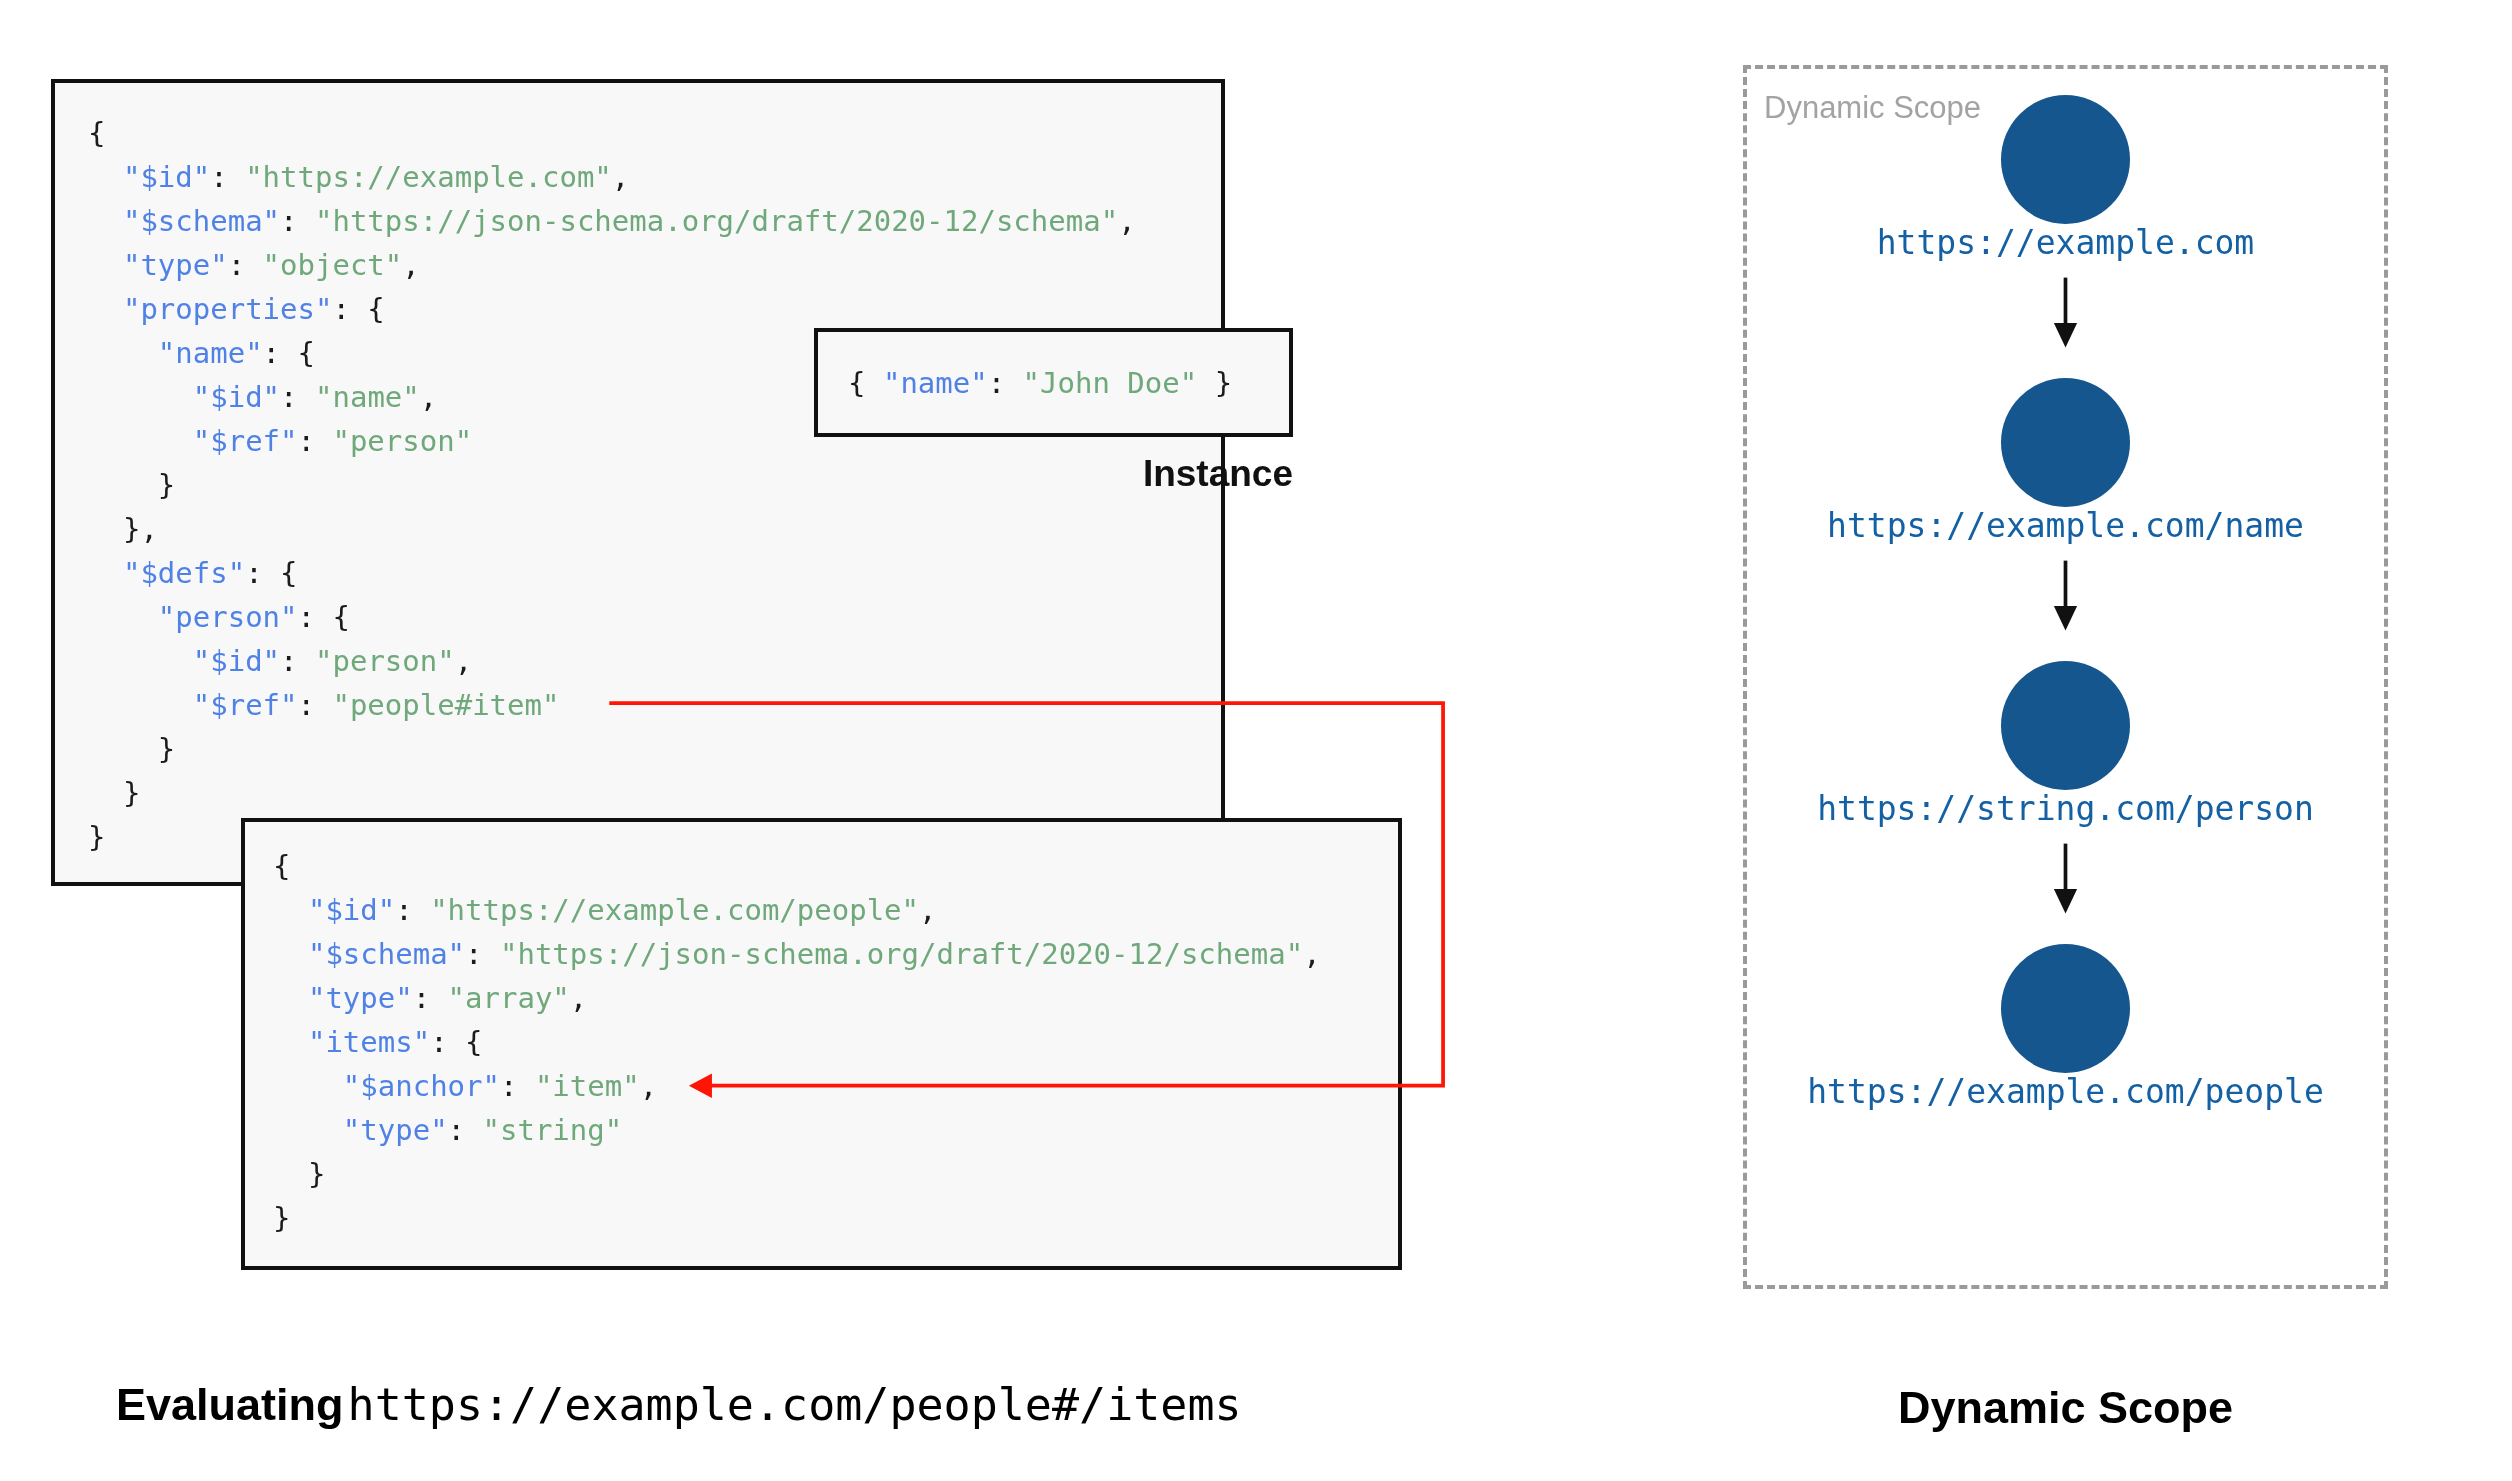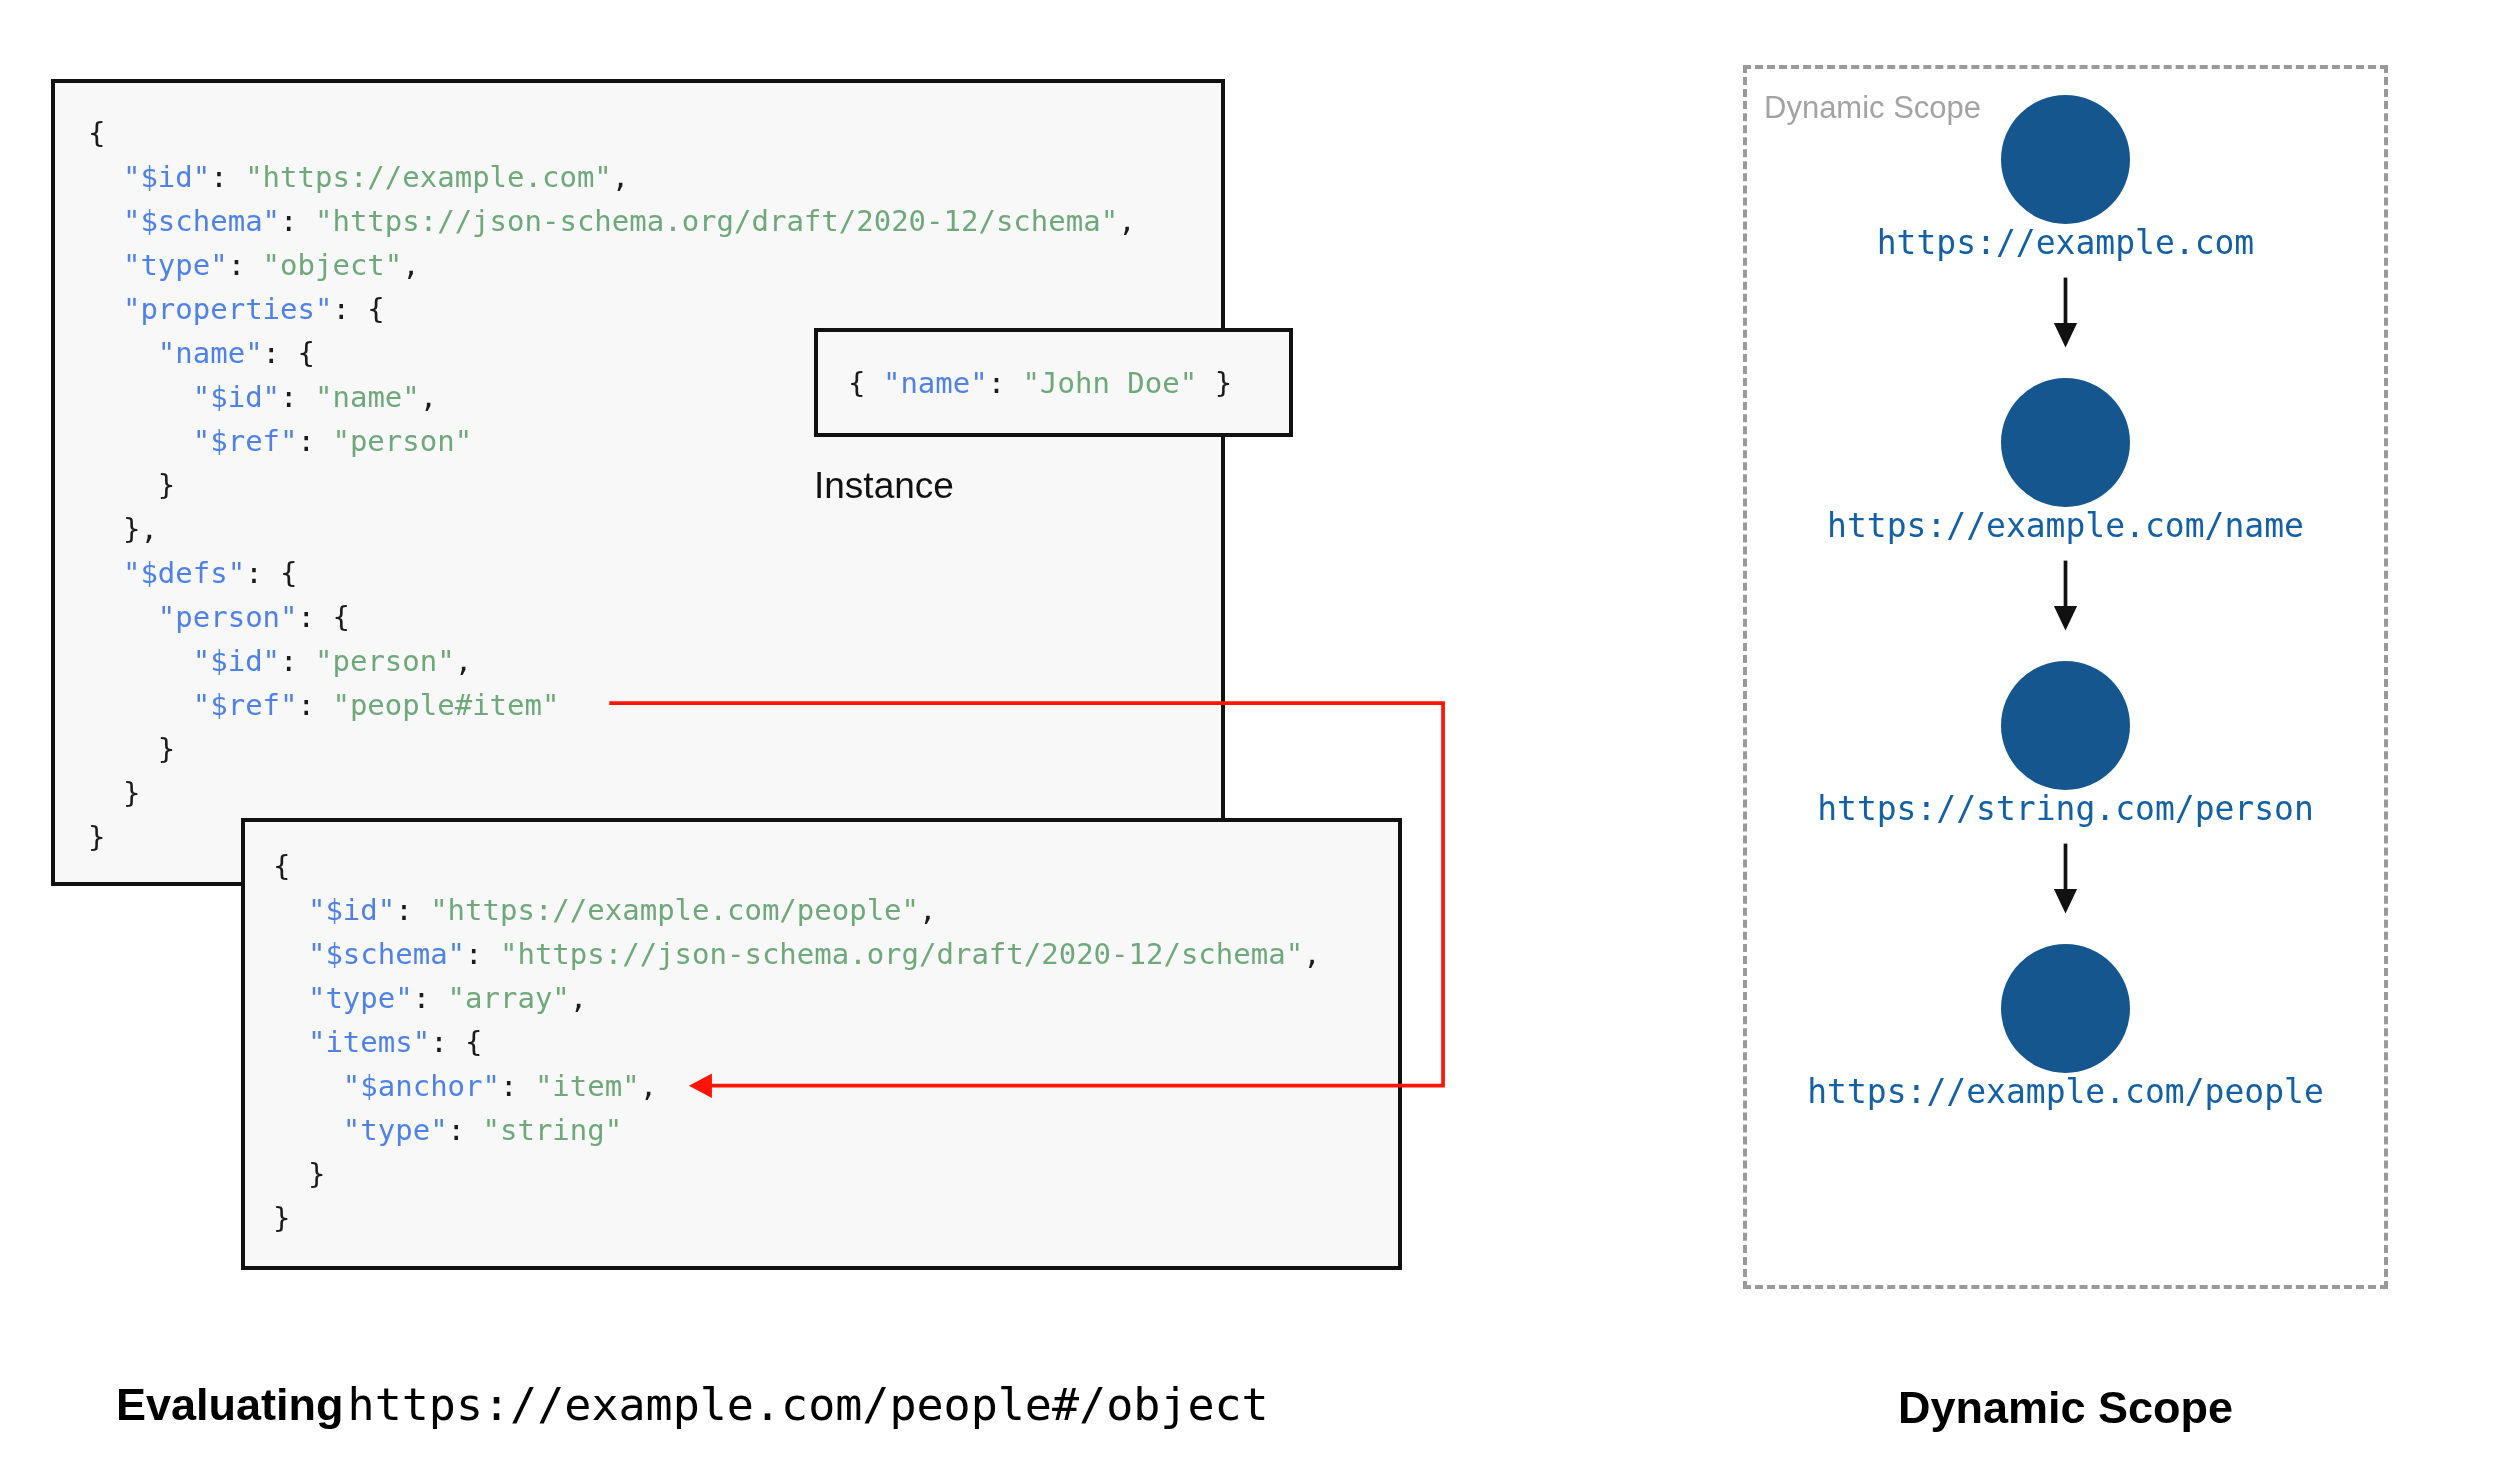--- a/index.html
+++ b/index.html
@@ -14,22 +14,22 @@
   .code-line{white-space:pre;font-family:"DejaVu Sans Mono",monospace;font-size:29px;
              line-height:44px;height:44px;}
   .tok-p{color:var(--punct-black);}
   .tok-k{color:var(--key-blue);}
   .tok-s{color:var(--string-green);}
 
   
   #instance-box{left:814px;top:328px;width:479px;height:109px;z-index:3;
                 display:flex;align-items:center;padding-left:30px;}
   #instance-box .code-line{height:auto;line-height:normal;}
-  #instance-label{position:absolute;left:814px;top:465px;width:479px;text-align:left;
-                  font-size:37px;font-weight:normal;color:#111;z-index:3;}
+  #instance-label{position:absolute;left:814px;top:453px;width:479px;text-align:right;
+                  font-size:37px;font-weight:bold;color:#111;z-index:3;}
 
   
   #red-connector{position:absolute;left:0;top:0;z-index:5;pointer-events:none;}
 
   
   #scope-panel{position:absolute;left:1743px;top:65px;width:645px;height:1224px;
                border:4.3px dashed var(--gray-border);box-sizing:border-box;z-index:1;}
   #scope-panel-label{position:absolute;left:17px;top:21.4px;font-size:31px;
                      color:var(--gray-label);}
   #scope-nodes{position:absolute;left:0;top:0;width:100%;display:flex;flex-direction:column;
@@ -116,18 +116,18 @@
         <div class="scope-arrow"><svg width="37" height="71" viewBox="0 0 70 132">
             <line x1="35" y1="0" x2="35" y2="90" stroke="var(--black-arrow)" stroke-width="7"></line>
             <polygon points="35,132 13,86 57,86" fill="var(--black-arrow)"></polygon>
           </svg></div>
         <div class="scope-circle"></div>
         <div class="scope-url">https://example.com/people</div>
       </div>
   </div>
 
   <div id="eval-caption">
-    <span class="eval-prefix">Evaluating</span><span class="eval-uri">https://example.com/people#/object</span>
+    <span class="eval-prefix">Evaluating</span><span class="eval-uri">https://example.com/people#/items</span>
   </div>
   <div id="scope-caption">Dynamic Scope</div>
 
 </div>
 
 
 </body></html>

